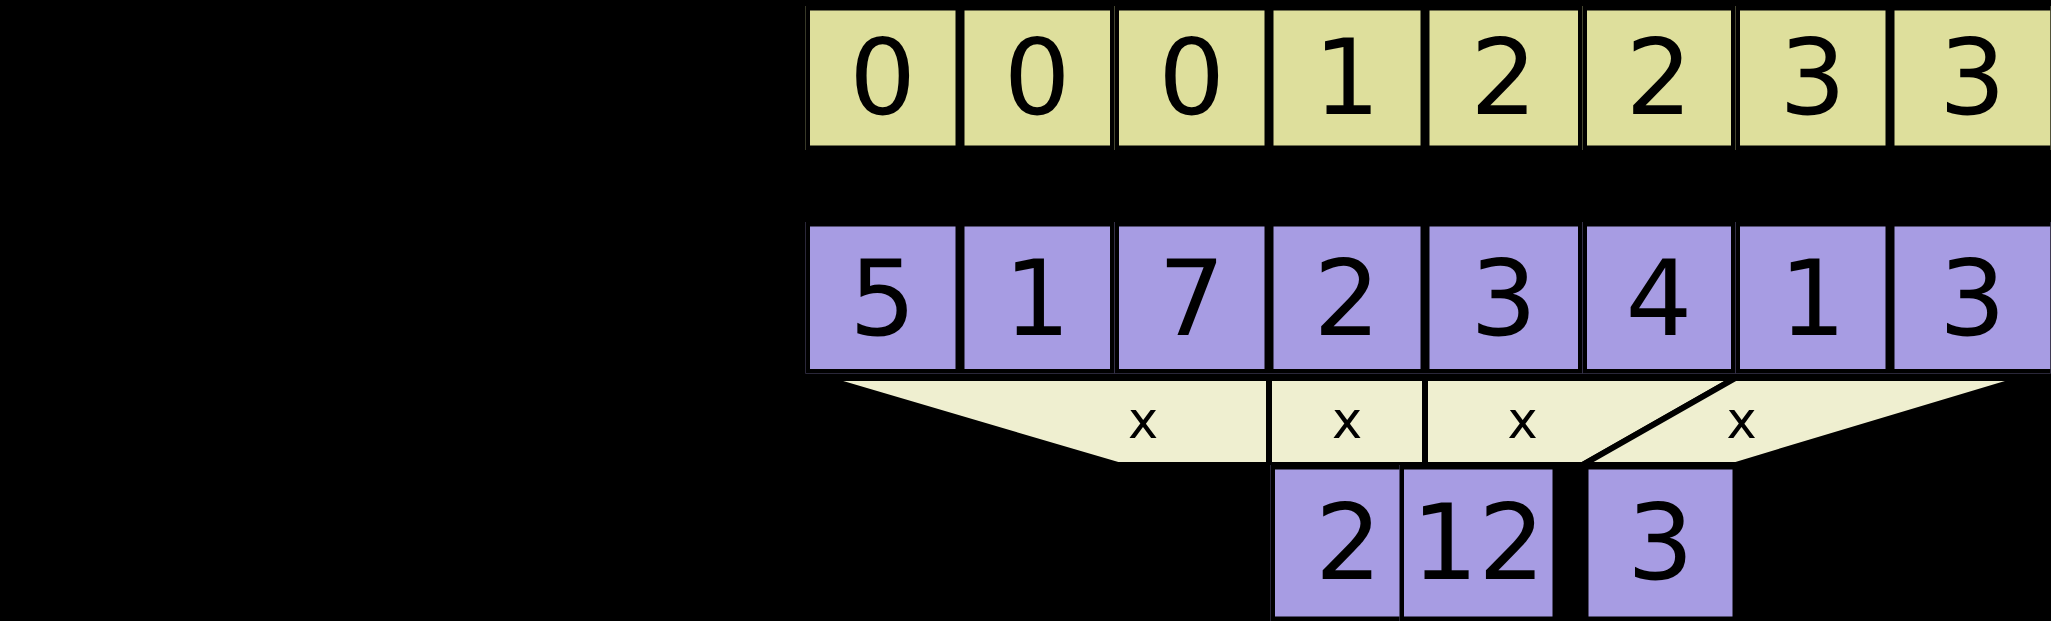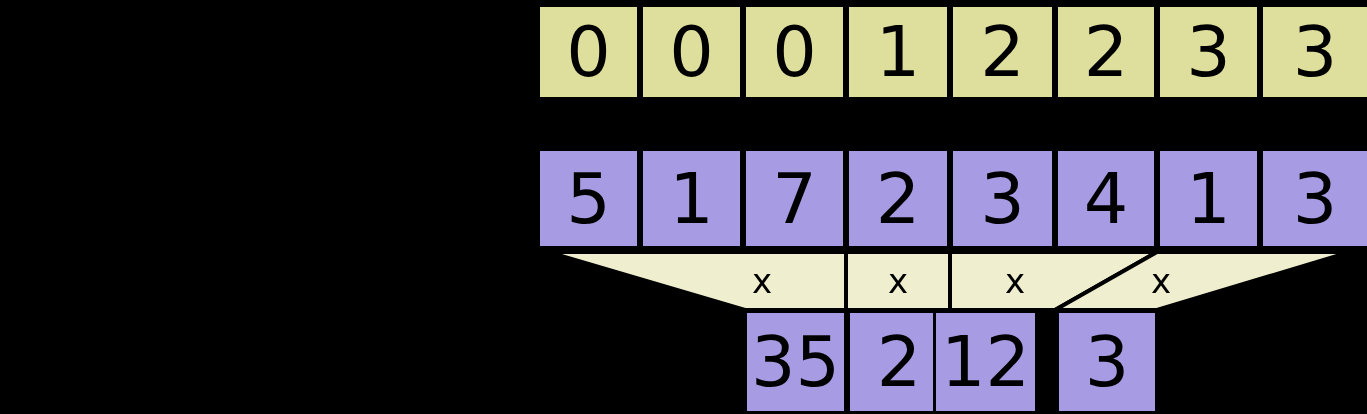--- a/index.html
+++ b/index.html
@@ -84,18 +84,17 @@
   <div class="cell cell-purple" style="left:950px;  top:148px; width:105px; height:101px;">3</div>
   <div class="cell cell-purple" style="left:1055px; top:148px; width:102px; height:101px;">4</div>
   <div class="cell cell-purple" style="left:1157px; top:148px; width:103px; height:101px;">1</div>
   <div class="cell cell-purple" style="left:1260px; top:148px; width:110px; height:101px;">3</div>
 
   <div class="op-label" style="left:762px; top:281px;">x</div>
   <div class="op-label" style="left:898px; top:281px;">x</div>
   <div class="op-label" style="left:1015px; top:281px;">x</div>
   <div class="op-label" style="left:1161px; top:281px;">x</div>
 
-  <div class="cell cell-purple" style="left:744px;  top:310px; width:103px; height:104px;">35</div>
   <div class="cell cell-purple" style="left:847px;  top:310px; width:104px; height:104px;">2</div>
   <div class="cell cell-purple" style="left:933px;  top:310px; width:105px; height:104px;">12</div>
   <div class="cell cell-purple" style="left:1056px; top:310px; width:102px; height:104px;">3</div>
 
 </div>
 
 </body></html>

